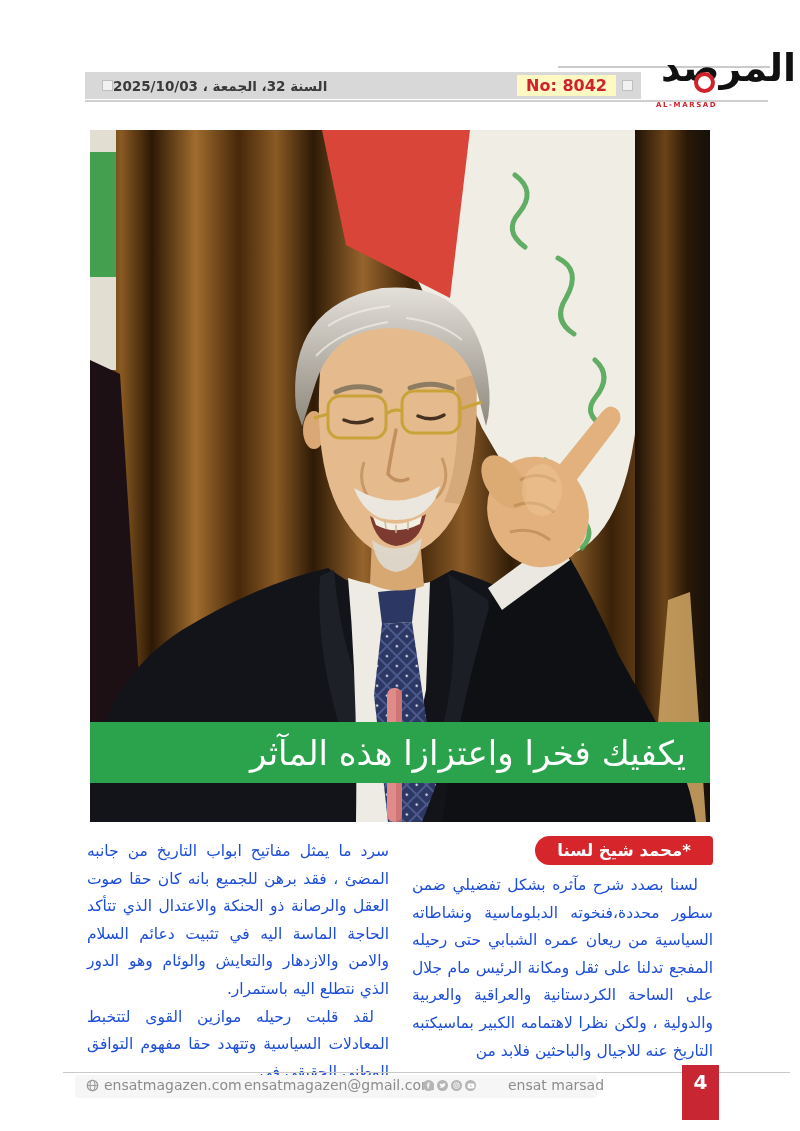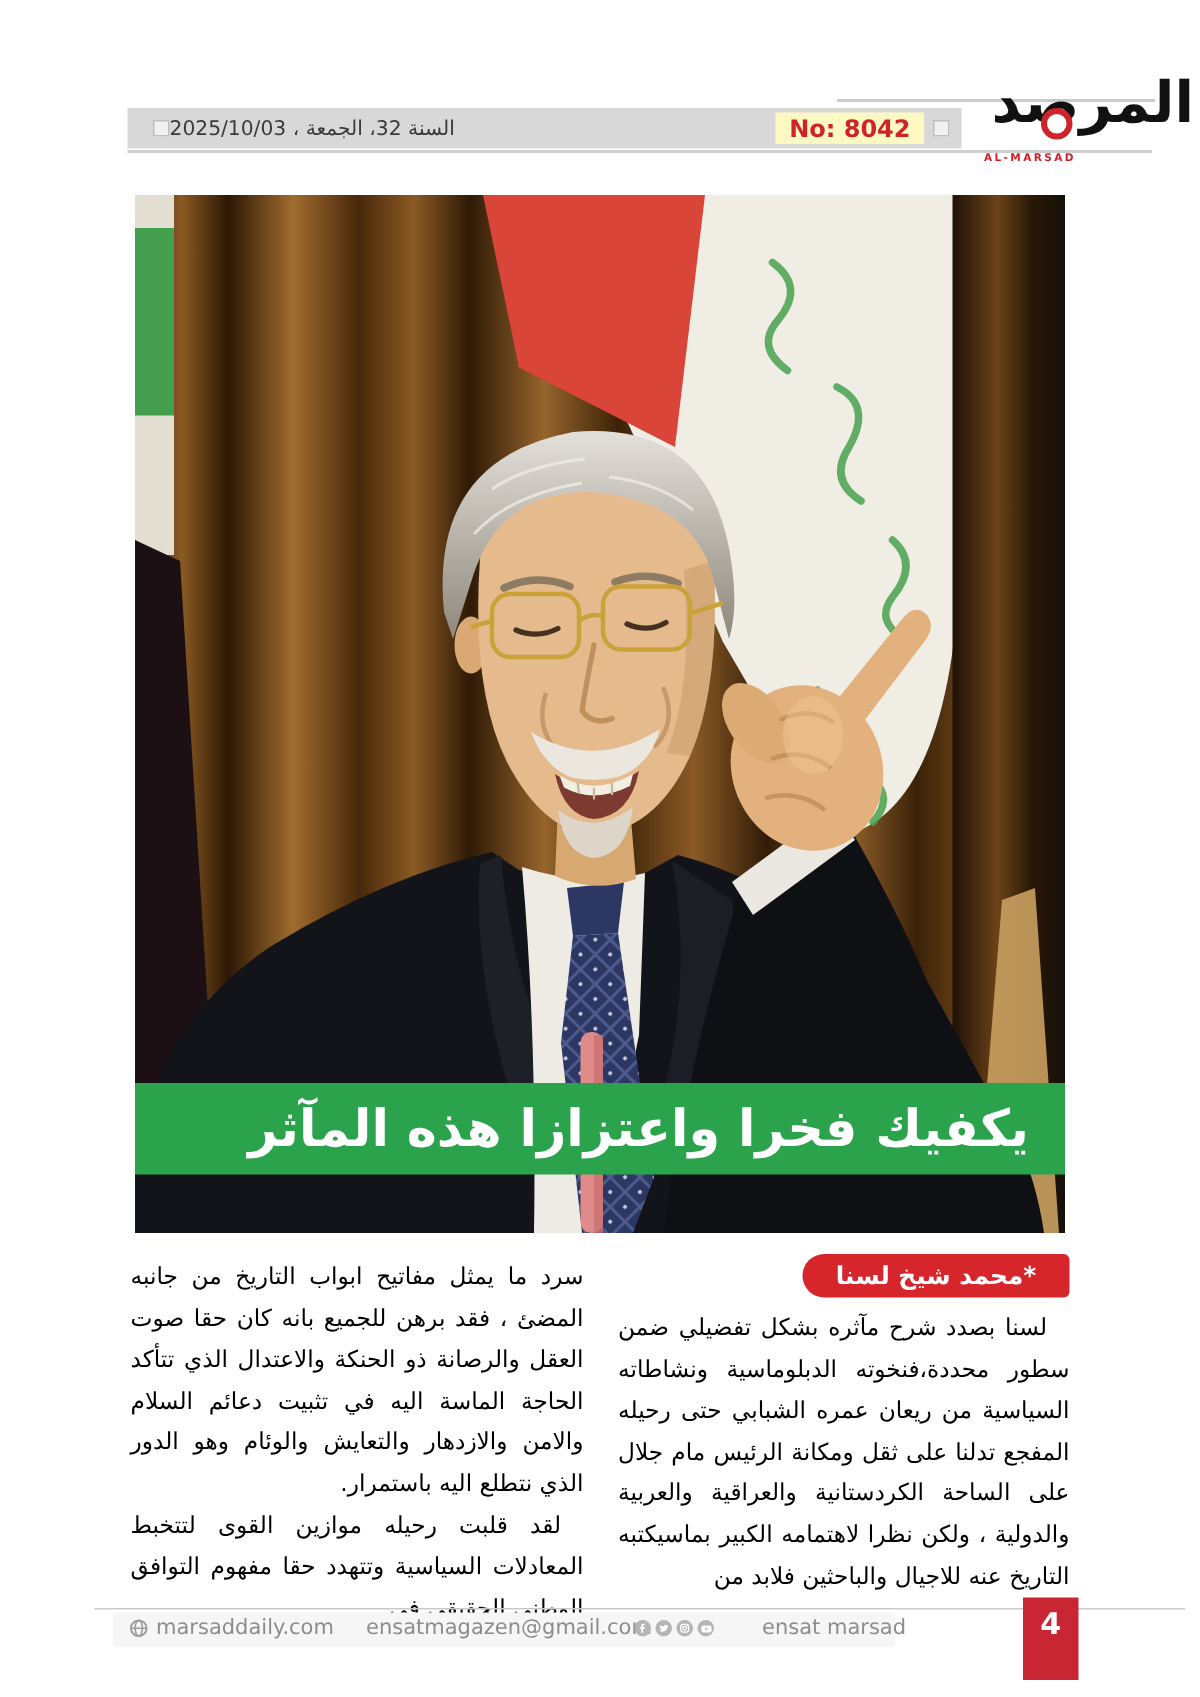--- a/index.html
+++ b/index.html
@@ -9,21 +9,21 @@
   }
   
   .h-bar{
     position:absolute;left:85px;top:72px;width:556px;height:27px;
     background:#d8d8d8;display:flex;align-items:center;
   }
   .h-sq{width:9px;height:9px;background:#f1f1f1;border:1px solid #bfbfbf;flex:0 0 auto;}
   .h-sq.left{margin-left:17px;}
   .h-sq.right{margin-right:8px;}
   .h-date{
-    direction:rtl;font-size:13.5px;font-weight:normal;color:#3a3a3a;
+    direction:rtl;font-size:13.5px;font-weight:bold;color:#3a3a3a;
     margin-right:14px;white-space:nowrap;flex:0 0 auto;
   }
   .h-spacer{flex:1 1 auto;}
   .issue-box{
     background:#fef9c3;height:21px;padding:0 9px;display:flex;align-items:center;
     margin-right:6px;flex:0 0 auto;
   }
   .issue-box span{color:#cf222b;font-weight:bold;font-size:16px;direction:ltr;white-space:nowrap;}
   .logo-topline{position:absolute;left:558px;top:66px;width:212px;height:2px;background:#cbcbcb;}
   .header-rule{position:absolute;left:85px;top:100px;width:683px;height:2px;background:#cfcfcf;}
@@ -41,35 +41,35 @@
     color:#cf222b;letter-spacing:1.6px;
   }
   
   .photo{position:absolute;left:90px;top:130px;width:620px;height:692px;overflow:hidden;margin:0;}
   .photo svg{display:block;}
   .banner{
     position:absolute;left:0;top:592px;width:100%;height:61px;background:#2ba24c;
     display:flex;align-items:center;justify-content:flex-end;direction:ltr;
   }
   .banner span{
-    direction:rtl;color:#ffffff;font-weight:bold;font-size:34px;
+    direction:rtl;color:#ffffff;font-weight:normal;font-size:34px;
     padding-right:24px;white-space:nowrap;
   }
   
   .article{position:absolute;left:87px;top:836px;width:626px;height:220px;direction:rtl;}
   .col{position:absolute;top:0;}
   .col-right{right:0;width:301px;}
   .col-left{left:0;width:302px;}
   .byline{
     width:178px;height:29px;background:#d6262c;border-radius:15px 4px 4px 15px;
     display:flex;align-items:center;justify-content:center;
     color:#fff;font-weight:bold;font-size:16.5px;white-space:nowrap;
   }
   .body-p{
-    margin:0;font-size:15.5px;line-height:27.6px;text-align:justify;color:#000000;
+    margin:0;font-size:15.5px;line-height:27.6px;text-align:justify;color:#1d4ed8;
   }
   .col-right .body-p{margin-top:7px;text-indent:15px;}
   .col-left .p1{margin-top:2px;text-indent:0;}
   .col-left .p2{margin-top:0;text-indent:15px;}
   
   .f-rule{position:absolute;left:63px;top:1072px;width:727px;height:1px;background:#c9c9c9;}
   .f-strip{position:absolute;left:75px;top:1075px;width:522px;height:23px;background:#f6f6f6;border-radius:3px;}
   .f-item{position:absolute;top:1077px;font-size:14px;color:#8c8c8c;white-space:nowrap;display:flex;align-items:center;gap:5px;}
   .f-web{left:86px;}
   .f-email{left:244px;}
@@ -260,21 +260,21 @@
 
 <div class="f-rule"></div>
 <div class="f-strip"></div>
 
 <div class="f-item f-web">
   <svg width="13" height="13" viewBox="0 0 14 14">
     <circle cx="7" cy="7" r="5.6" fill="none" stroke="#9d9d9d" stroke-width="1.4"></circle>
     <ellipse cx="7" cy="7" rx="2.6" ry="5.6" fill="none" stroke="#9d9d9d" stroke-width="1.2"></ellipse>
     <path d="M1.4,7 L12.6,7" stroke="#9d9d9d" stroke-width="1.2"></path>
   </svg>
-  <span>marsaddaily.com</span>
+  <span>ensatmagazen.com</span>
 </div>
 
 <div class="f-item f-email">
   <span>ensatmagazen@gmail.com</span>
 </div>
 
 <div class="f-item f-social">
   <span class="soc">
     <svg width="7" height="7" viewBox="0 0 8 8">
         <path d="M5.5,0.5 H4.2 C3.3,0.5 2.9,1 2.9,1.9 V3 H2 V4.3 H2.9 V7.5 H4.3 V4.3 H5.3 L5.5,3 H4.3 V2.1 C4.3,1.8 4.4,1.7 4.7,1.7 H5.5 Z" fill="#ffffff"></path>

